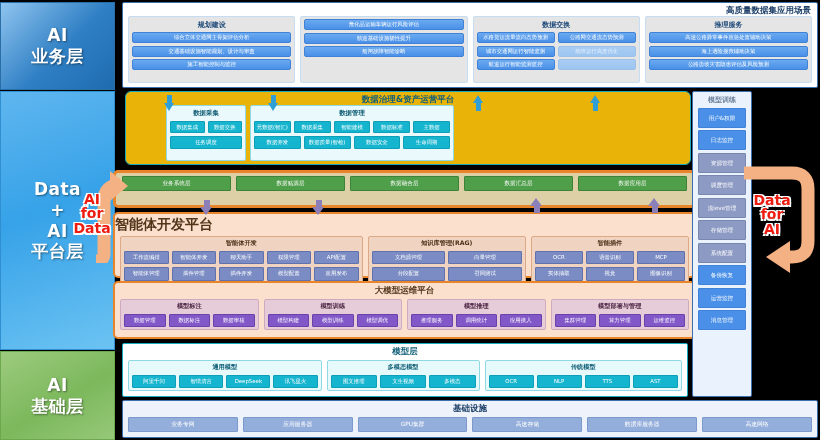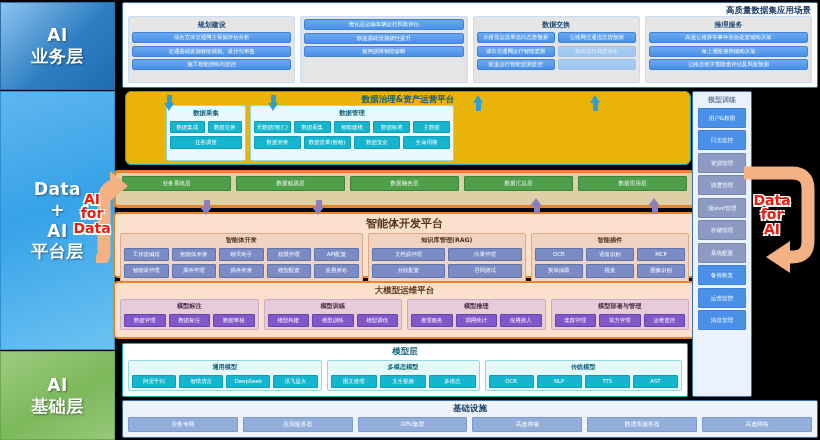--- a/index.html
+++ b/index.html
@@ -59,21 +59,21 @@
           border:3px solid #e8842a;border-radius:5px;box-sizing:border-box;}
   .dmtitle{text-align:center;font-size:8.5px;font-weight:bold;color:#4a3a13;margin-top:3px;}
   .dmrow{display:flex;gap:5px;padding:3px 6px 0;}
   .dmchip{flex:1;background:#4f9e4a;border:1px solid #3c8238;border-radius:1px;color:#fff;
           font-size:5.6px;text-align:center;line-height:12px;height:12.5px;
           overflow:hidden;white-space:nowrap;}
 
   
   .agwrap{left:113px;top:212px;width:583px;height:66px;background:#fbe0cd;
           border:2px solid #e8842a;border-radius:5px;box-sizing:border-box;}
-  .agtitle{text-align:center;font-size:11px;font-weight:bold;color:#53351a;margin-top:2px;}
+  .agtitle{font-size:14px;font-weight:bold;color:#53351a;margin-top:2px;}
   .aggrid{display:flex;gap:5px;padding:2px 5px 0;}
   .agcard{background:#f0d3c0;border:1px solid #dba988;border-radius:2px;padding:2px 3px;
           display:flex;flex-direction:column;}
   .agcard .ct{font-size:6.2px;font-weight:bold;color:#4b2f18;text-align:center;margin:0 0 2.5px;}
   .agrow{display:flex;gap:3px;margin-bottom:3px;}
   .agchip{flex:1;background:#7b8cc4;border:1px solid #5f72ad;border-radius:1px;color:#fff;
           font-size:5.4px;text-align:center;line-height:11px;height:11.5px;
           overflow:hidden;white-space:nowrap;}
 
   

